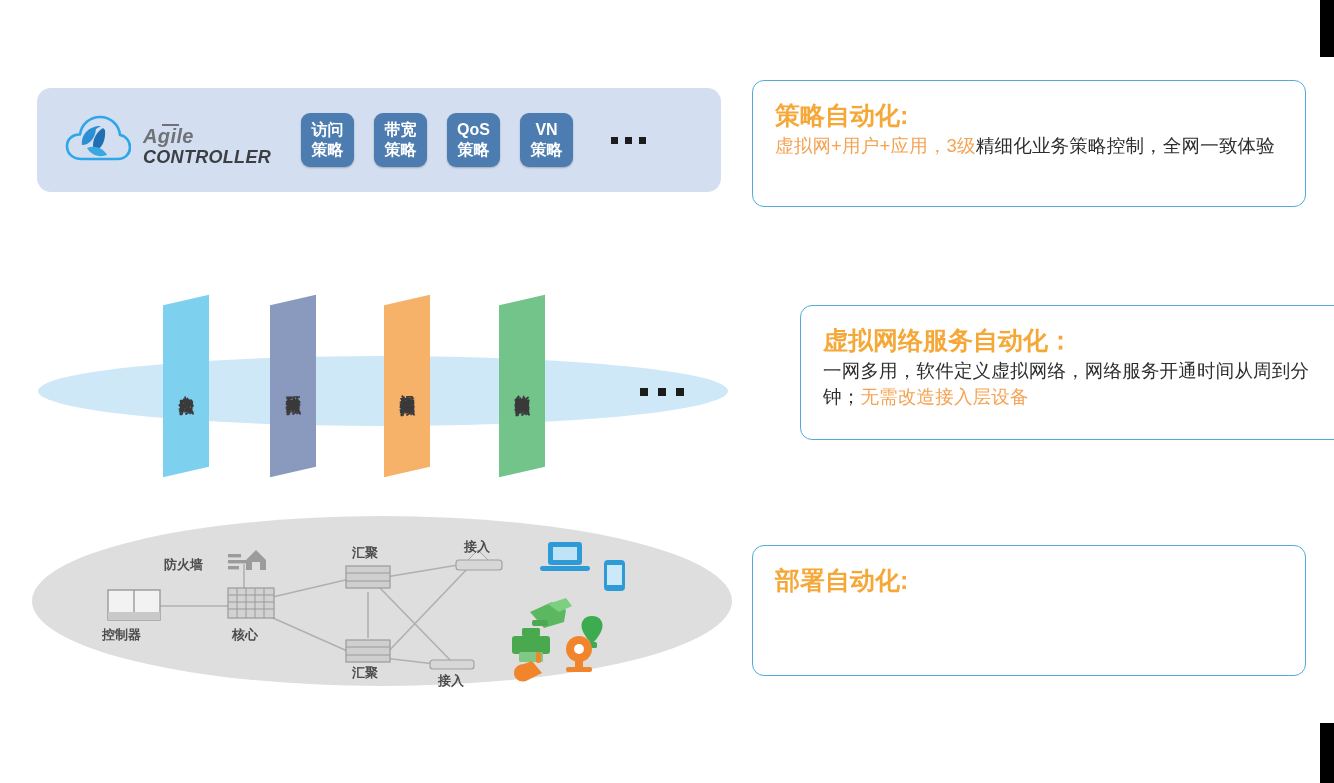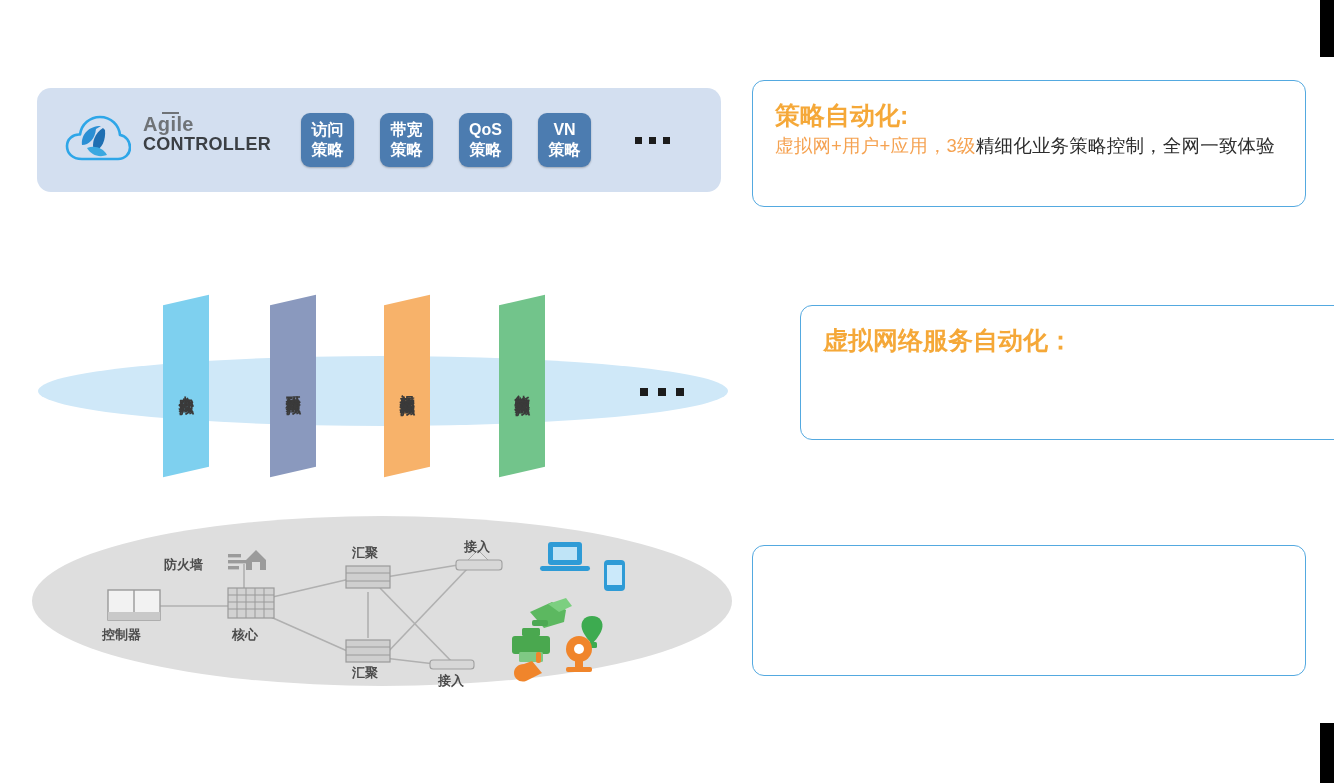--- a/index.html
+++ b/index.html
@@ -16,34 +16,34 @@
   .edge-strip{position:absolute;background:#000;right:0;width:14px;}
   #edge-top{top:0;height:57px;}
   #edge-bottom{bottom:0;height:60px;}
 
   
   #controller-bar{
     position:absolute;left:37px;top:88px;width:684px;height:104px;
     background:#d3dff0;border-radius:14px;
     display:flex;align-items:center;
   }
-  #agile-logo{display:flex;align-items:flex-start;margin-left:28px;}
+  #agile-logo{display:flex;align-items:flex-end;margin-left:28px;font-style:italic;}
   .cloud-wrap{width:66px;height:52px;position:relative;flex:0 0 auto;}
   .logo-text{margin-left:12px;line-height:1.02;}
   .logo-agile{
     font-size:20px;font-weight:600;color:#6f7377;letter-spacing:.4px;
     position:relative;display:inline-block;
   }
   .logo-agile .macron{
     position:absolute;left:19px;top:-2px;width:17px;height:2px;background:#6f7377;
   }
   .logo-controller{
     font-size:18px;font-weight:bold;color:#3b3f44;letter-spacing:.3px;margin-top:1px;
   }
-  #policy-chips{display:flex;align-items:center;margin-left:30px;gap:26px;}
+  #policy-chips{display:flex;align-items:center;margin-left:30px;gap:20px;}
   .chip{
     width:53px;height:54px;border-radius:9px;
     background:#4c7cb0;
     box-shadow:0 1px 2px rgba(0,0,0,.25);
     display:flex;flex-direction:column;align-items:center;justify-content:center;
     color:#ffffff;font-size:16px;font-weight:600;line-height:1.22;
   }
   .chip .l2{display:block;}
   .dots{display:flex;gap:7px;margin-left:18px;}
   .dots i{width:7px;height:7px;background:#1c1c1c;display:block;}
@@ -282,18 +282,20 @@
     <div class="topo-label" style="left:406px;top:156px;">接入</div>
   </div>
 
   <div class="info-card" id="card-1">
     <div class="card-title">策略自动化:</div>
     <div class="card-body"><span class="hl">虚拟网+用户+应用，3级</span><span>精细化业务策略控制，全网一致体验</span></div>
   </div>
 
   <div class="info-card" id="card-2">
     <div class="card-title">虚拟网络服务自动化：</div>
+    <div class="card-body"><span>一网多用，软件定义虚拟网络，网络服务开通时间从周到分钟；</span><span class="hl">无需改造接入层设备</span></div>
   </div>
 
   <div class="info-card" id="card-3">
+    <div class="card-title">部署自动化:</div>
   </div>
 
 </div>
 
 </body></html>

